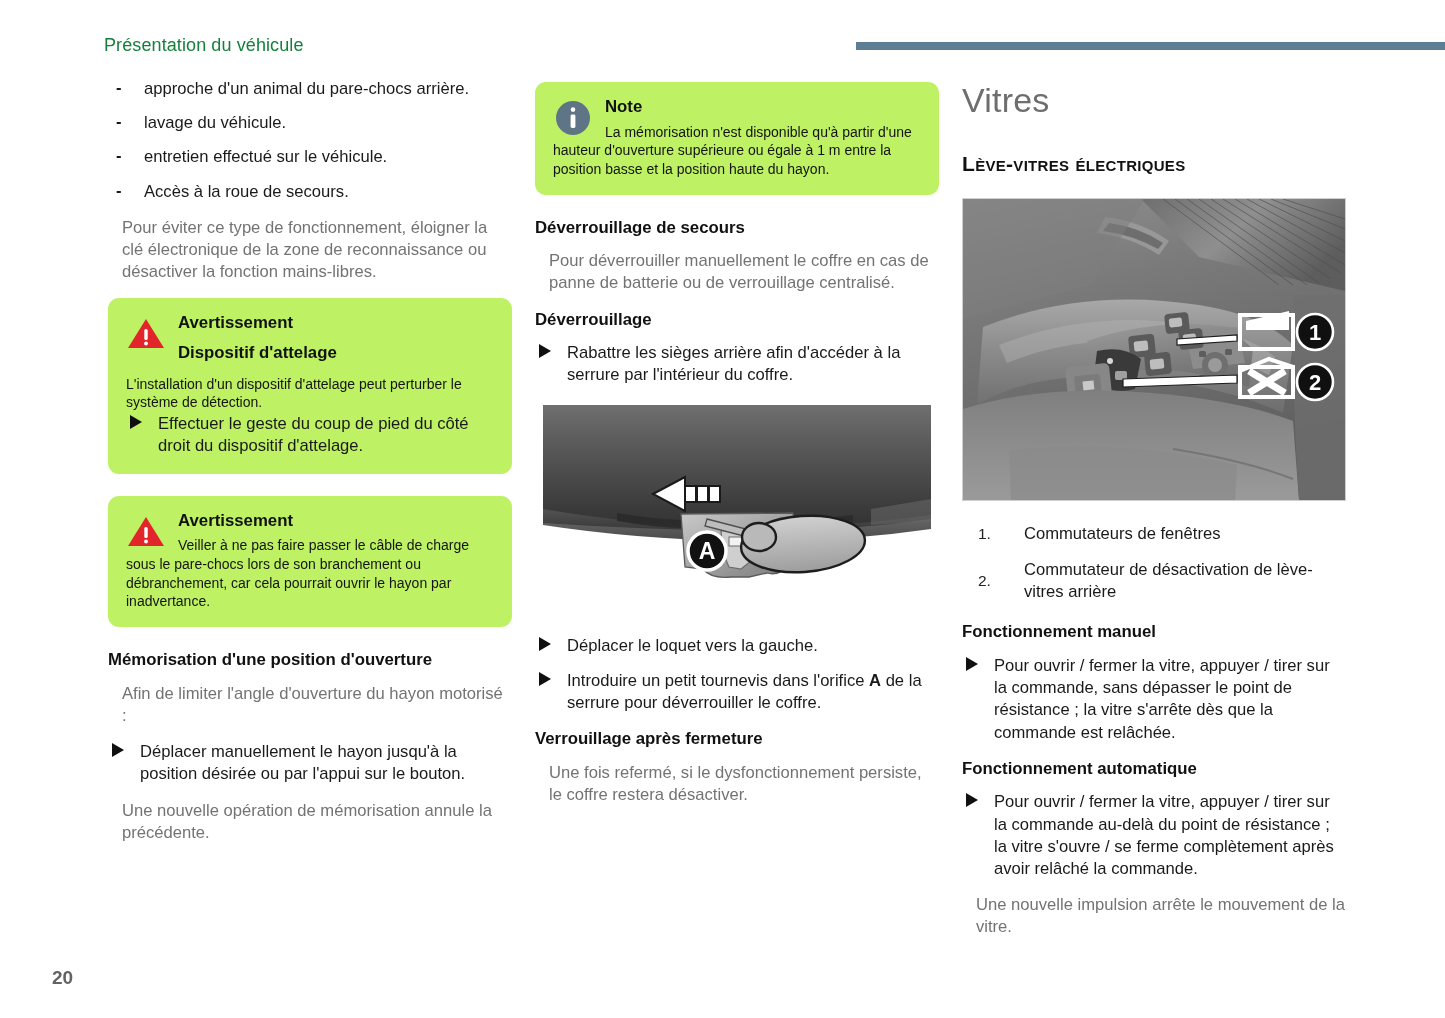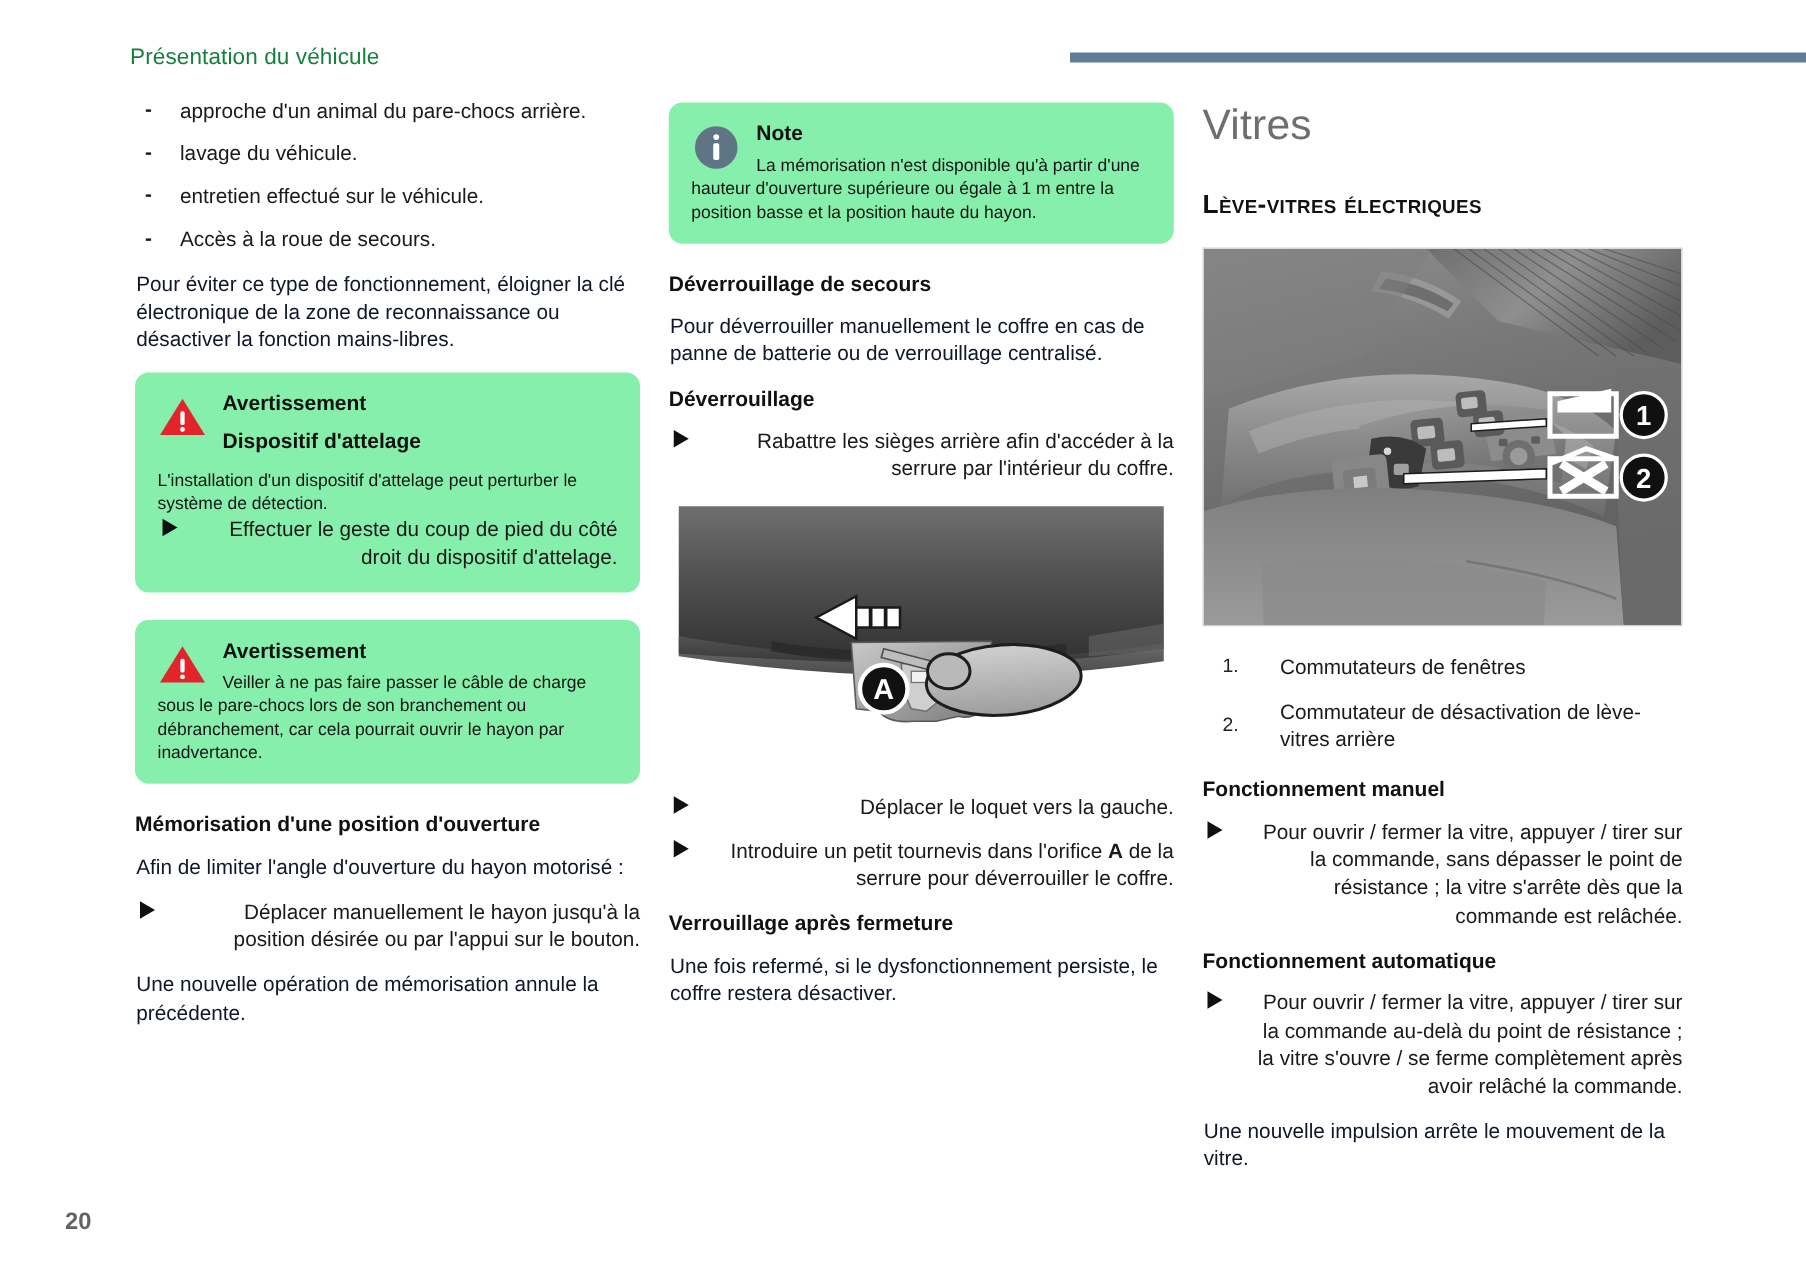--- a/index.html
+++ b/index.html
@@ -51,22 +51,22 @@
     top: 0;
   }
   .col-1 { left: 108px;  width: 404px; }
   .col-2 { left: 535px;  width: 404px; }
   .col-3 { left: 962px;  width: 384px; }
 
   
   p, li, div { line-height: 1.34; }
   .body-text {
     font-size: 16.6px;
-    margin: 0 0 14px 1px;
-    color: #0f172a;
+    margin: 0 0 14px 14px;
+    color: #737373;
   }
   .h-chapter {
     font-size: 34px;
     color: #6e6e6e;
     font-weight: 400;
     margin: 0 0 26px 0;
     letter-spacing: 0.2px;
   }
   .h-section {
     font-size: 21px;
@@ -93,21 +93,21 @@
     padding-left: 36px;
     margin-bottom: 12px;
   }
   .dash-list li .dash {
     position: absolute;
     left: 8px; top: -1px;
     font-weight: 700;
   }
 
   
-  .tri-list { margin: 0 0 14px 0; padding: 0; list-style: none; text-align: right; }
+  .tri-list { margin: 0 0 14px 0; padding: 0; list-style: none; }
   .tri-list li {
     position: relative;
     font-size: 16.6px;
     padding-left: 32px;
     margin-bottom: 13px;
   }
   .tri-list li .tri {
     position: absolute;
     left: 4px; top: 2px;
     width: 0; height: 0;
@@ -131,21 +131,21 @@
     position: absolute;
     left: 16px;
     top: 50%;
     transform: translateY(-50%);
     font-size: 15.5px;
     color: #222;
   }
 
   
   .callout {
-    background: #86efac;
+    background: #bef264;
     border-radius: 11px;
     padding: 14px 18px 16px 18px;
     margin: 4px 0 22px 0;
     position: relative;
   }
   .callout .co-icon {
     float: left;
     width: 40px;
     height: 40px;
     margin: 2px 12px 2px 0;

